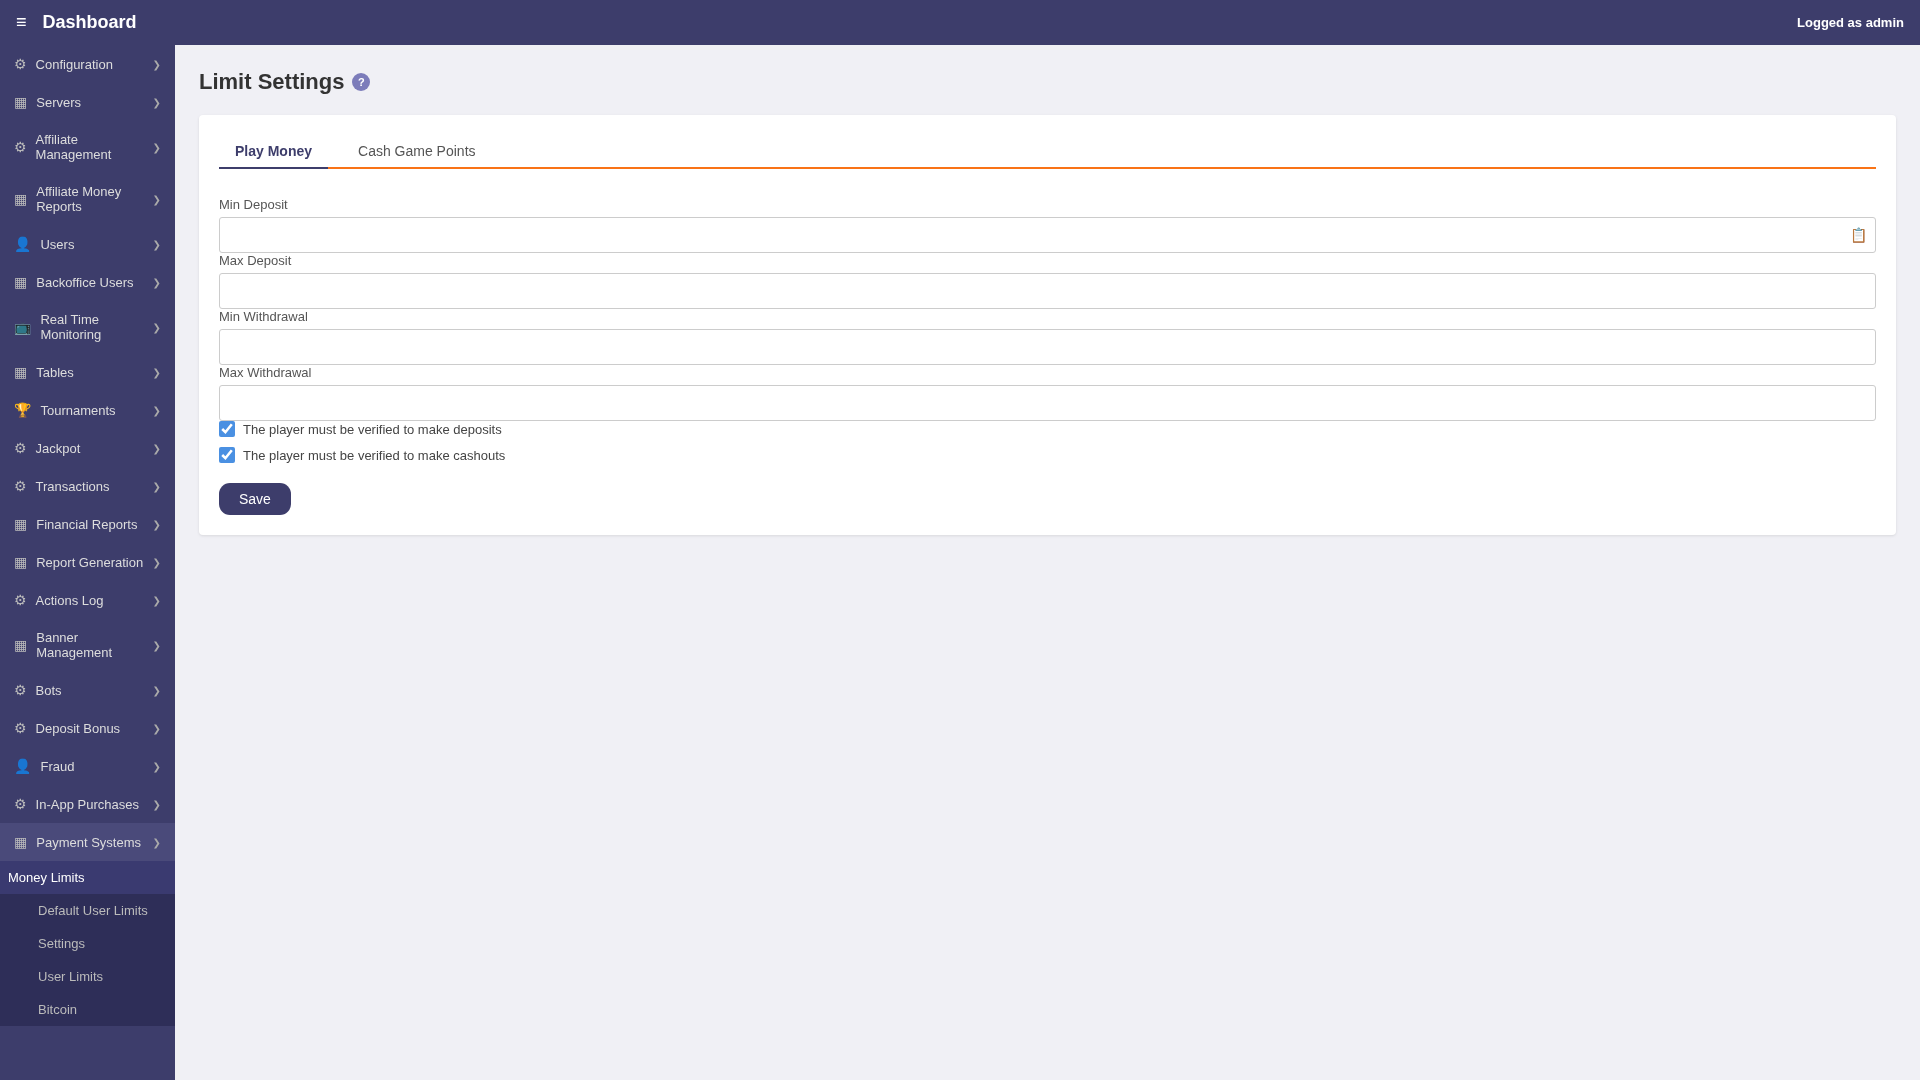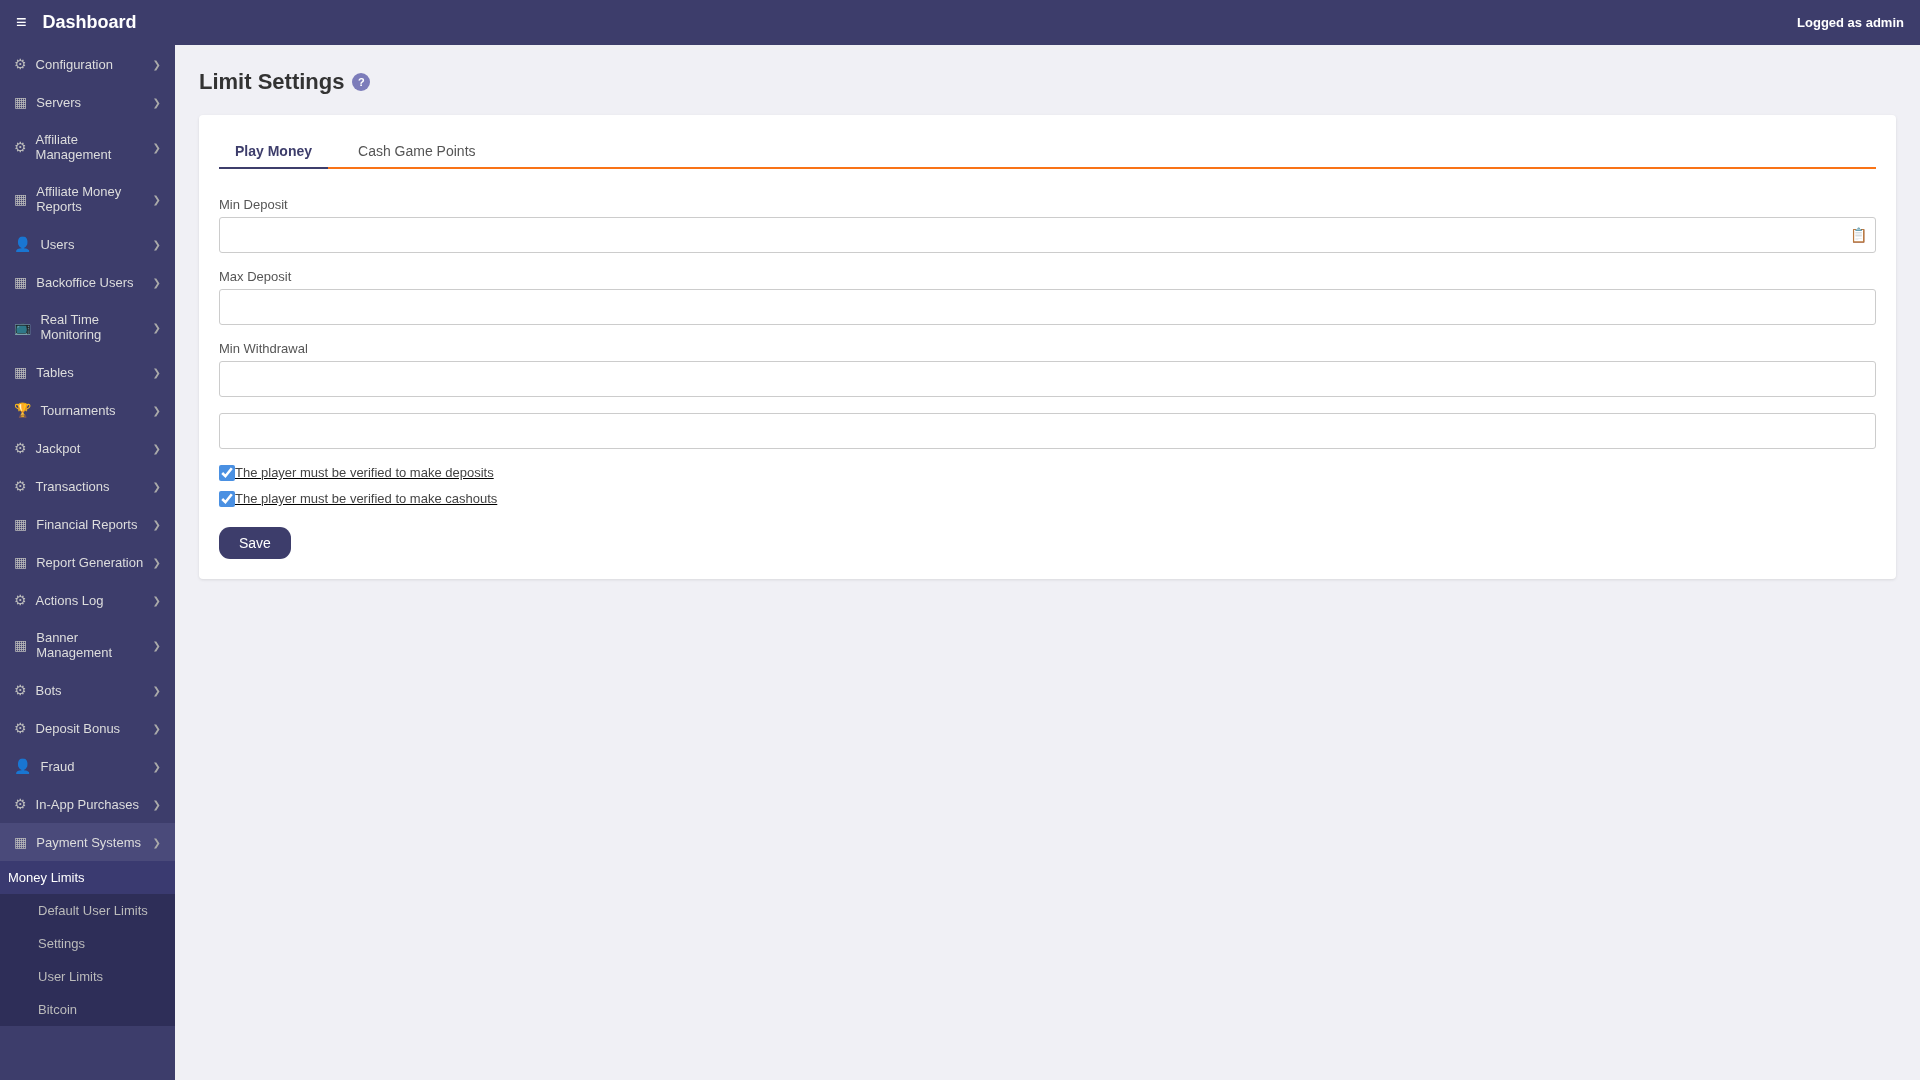--- a/index.html
+++ b/index.html
@@ -117,21 +117,21 @@
       border-bottom: 2px solid transparent;
       margin-bottom: -2px;
     }
     .tab.active {
       color: #3d3d6b;
       border-bottom: 2px solid #3d3d6b;
       font-weight: 600;
     }
 
     
-    .field-group { margin-bottom: 16px; }
+    .field-group { }
     .field-label { font-size: 13px; color: #555; margin-bottom: 5px; }
     .field-input {
       width: 100%;
       height: 36px;
       border: 1px solid #ccc;
       border-radius: 3px;
       padding: 0 8px;
       font-size: 14px;
       color: #333;
       outline: none;
@@ -143,23 +143,23 @@
       right: 8px;
       top: 50%;
       transform: translateY(-50%);
       color: #999;
       font-size: 14px;
     }
 
     
     .checkbox-row {
       display: flex;
-      align-items: flex-start;
+      align-items: flex-end;
+      gap: 8px;
       margin-bottom: 10px;
-      text-decoration: underline;
     }
     .checkbox-row input[type="checkbox"] {
       width: 16px;
       height: 16px;
       accent-color: #4a90e2;
       cursor: pointer;
     }
     .checkbox-label { font-size: 13px; color: #444; }
 
     
@@ -396,20 +396,21 @@
       
       <div class="field-group">
         <div class="field-label">Min Withdrawal</div>
         <div class="input-wrapper">
           <input type="text" class="field-input" value="" style="">
         </div>
       </div>
 
       
       <div class="field-group">
+        <div class="field-label">Max Withdrawal</div>
         <div class="input-wrapper">
           <input type="text" class="field-input" value="" style="">
         </div>
       </div>
 
       
       <div class="checkbox-row">
         <input type="checkbox" id="chk1" checked="" style="">
         <label class="checkbox-label" for="chk1">The player must be verified to make deposits</label>
       </div>

